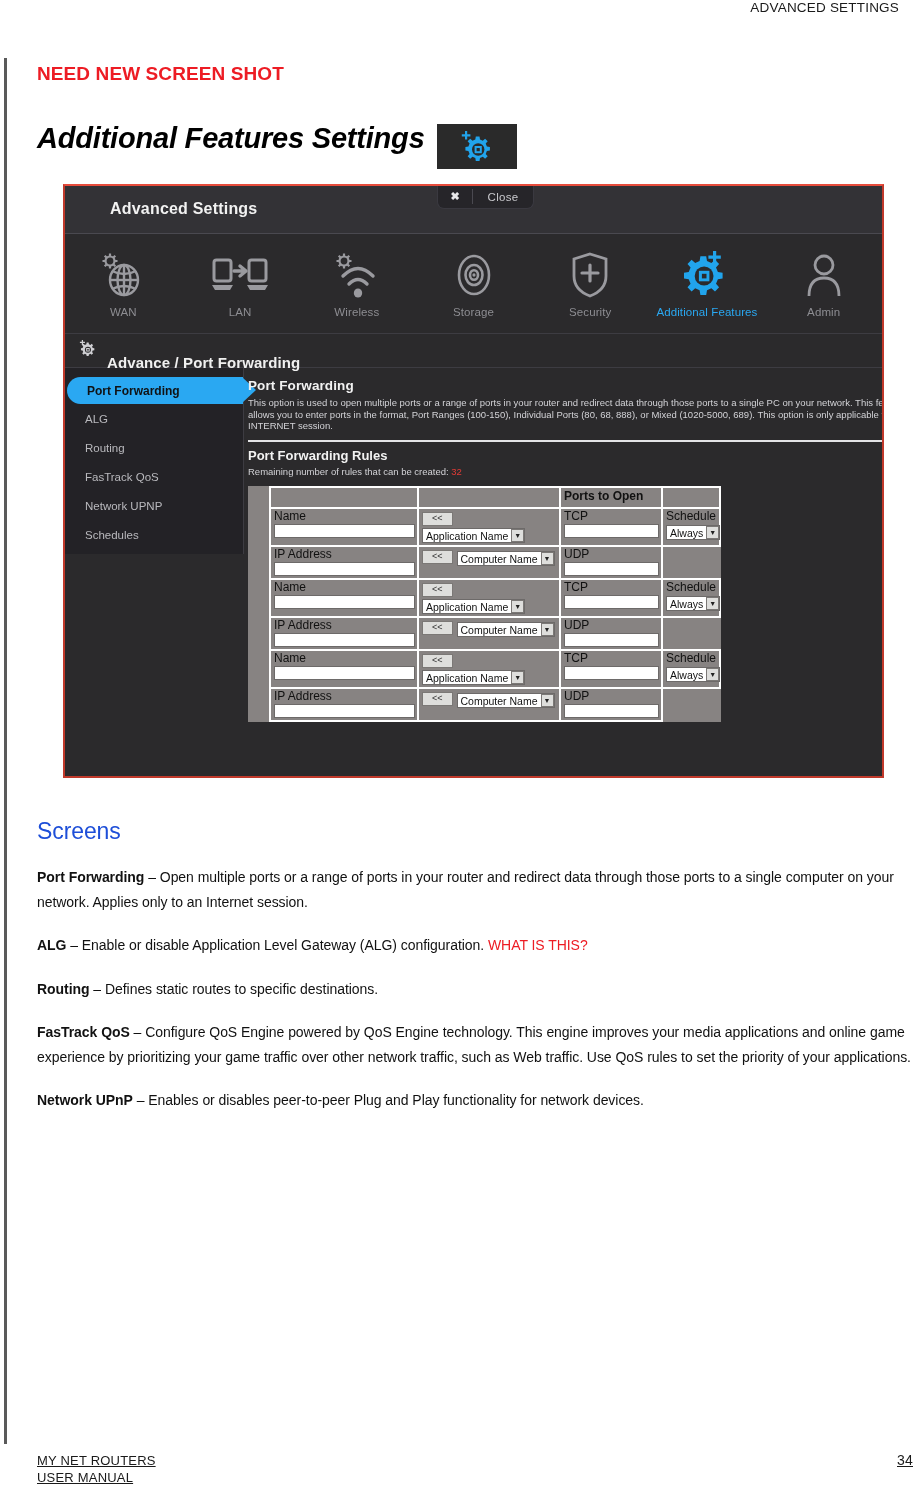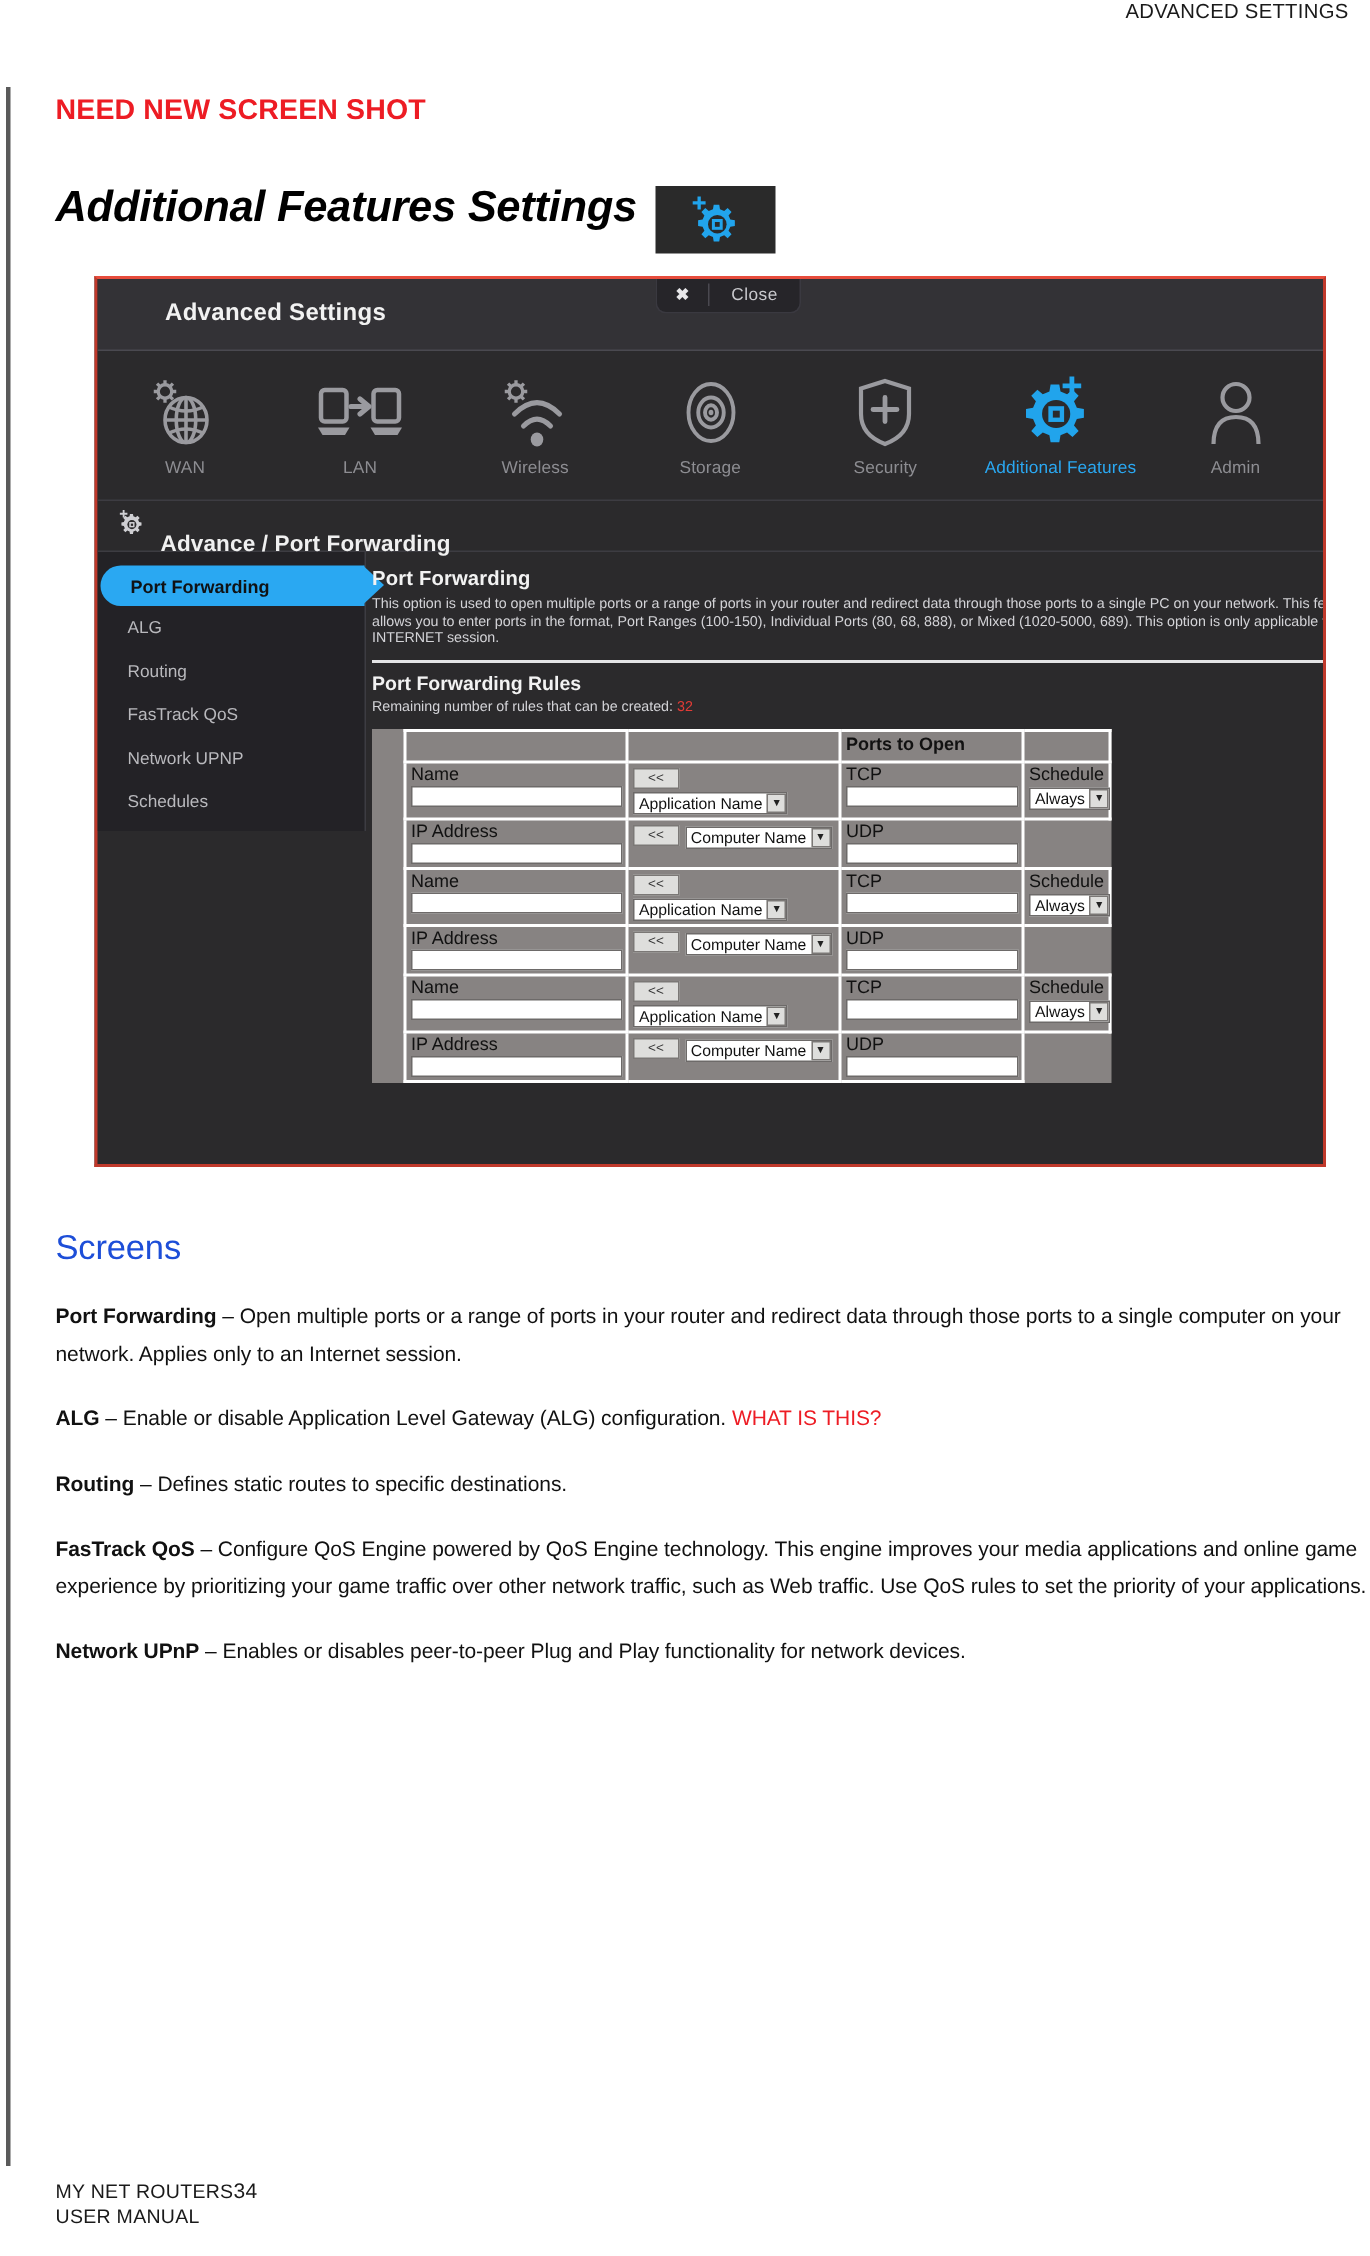--- a/index.html
+++ b/index.html
@@ -184,21 +184,21 @@
     padding: 1px 2px 2px 3px;
     font-size: 12px;
     color: #111;
     background: #878382;
     height: 21px;
   }
   .pf-table td.nb { border: none; background: #878382; }
   .pf-table td.gutter { border: none; width: 22px; background: #878382; }
   .col-name { width: 148px; }
   .col-app  { width: 142px; }
-  .col-ports{ width: 122px; }
+  .col-ports{ width: 102px; }
   .col-sch  { width: 58px; }
   .hdr-ports { font-weight: bold; font-size: 12px; padding-top: 2px; }
   .cell-label { line-height: 13px; display:block; }
   .txt-in {
     display: block;
     background: #fff;
     border: 1px solid #6d6a69;
     height: 14px;
     margin-top: 1px;
     width: 100%;
@@ -232,22 +232,22 @@
   .para {
     font-size: 14px; line-height: 24.5px; color: #111;
     margin: 0; letter-spacing: -0.05px;
   }
   .para b { font-weight: bold; }
   .red { color: #ed1c24; }
 
   
   .footer {
     position: absolute; left: 37px; bottom: 18px; width: 876px;
-    display: flex; align-items: flex-start;
-    font-size: 13px; color: #1a1a1a; letter-spacing: 0.2px;
+    display: flex; justify-content: space-between; align-items: flex-start;
+    font-size: 13px; color: #1a1a1a; letter-spacing: 0.2px; text-decoration: underline;
   }
   .footer-left div { line-height: 17px; }
   .footer-page { font-size: 14px; }
 </style>
 </head>
 <body>
 
 <div class="page-header">
   <span>ADVANCED SETTINGS</span>
 </div>

